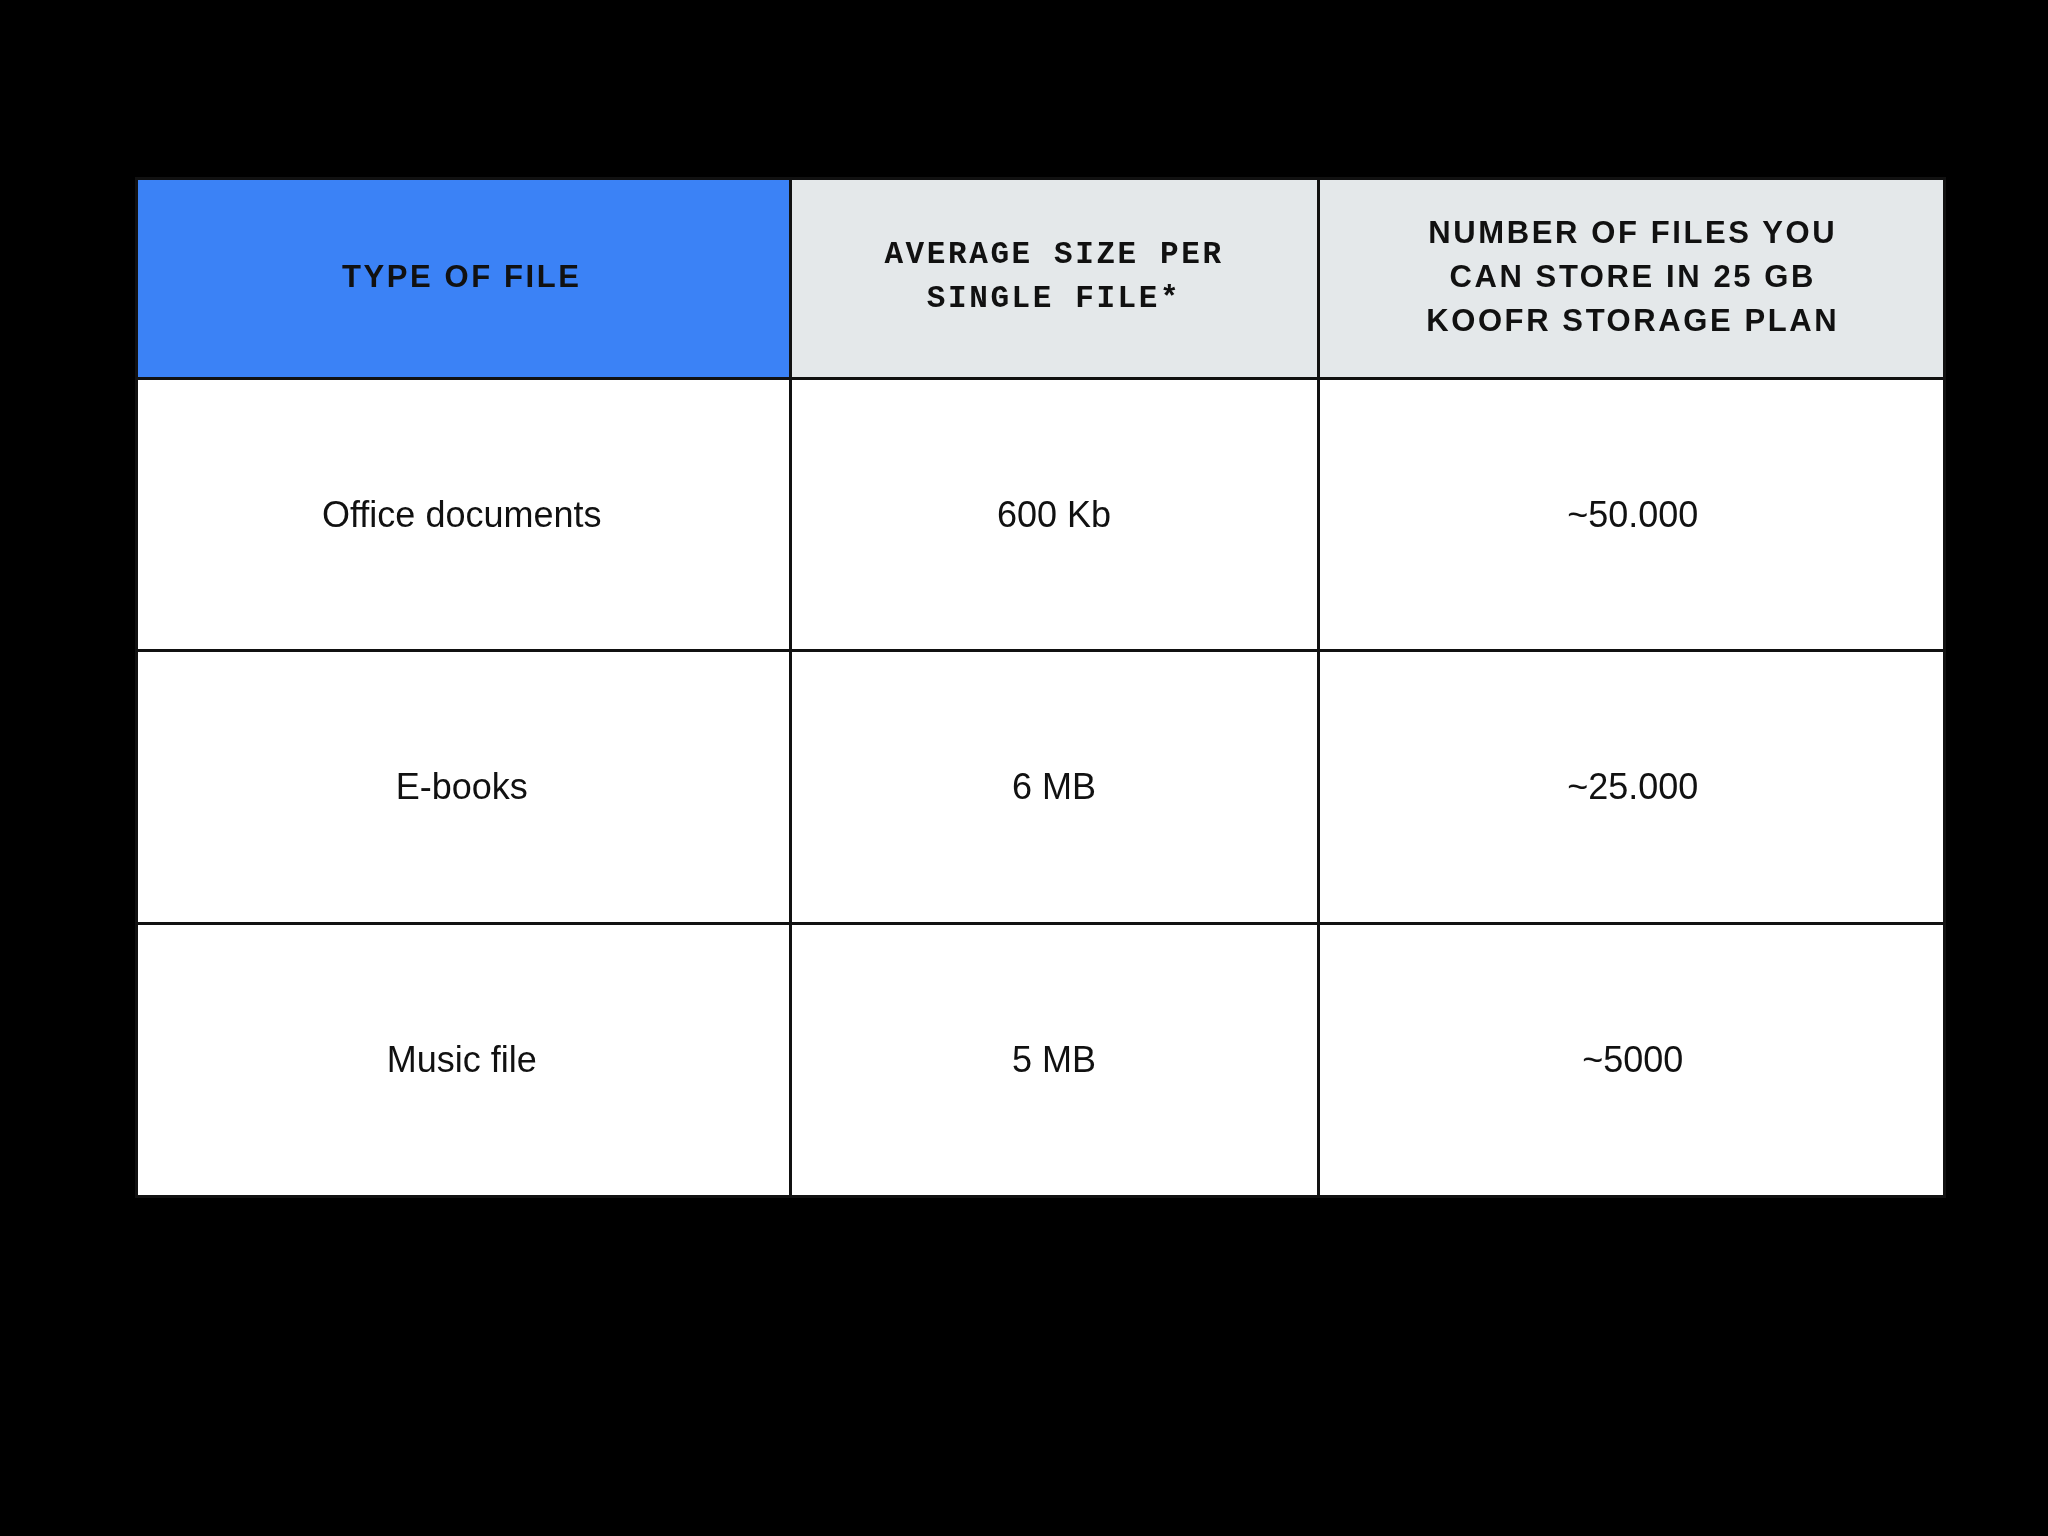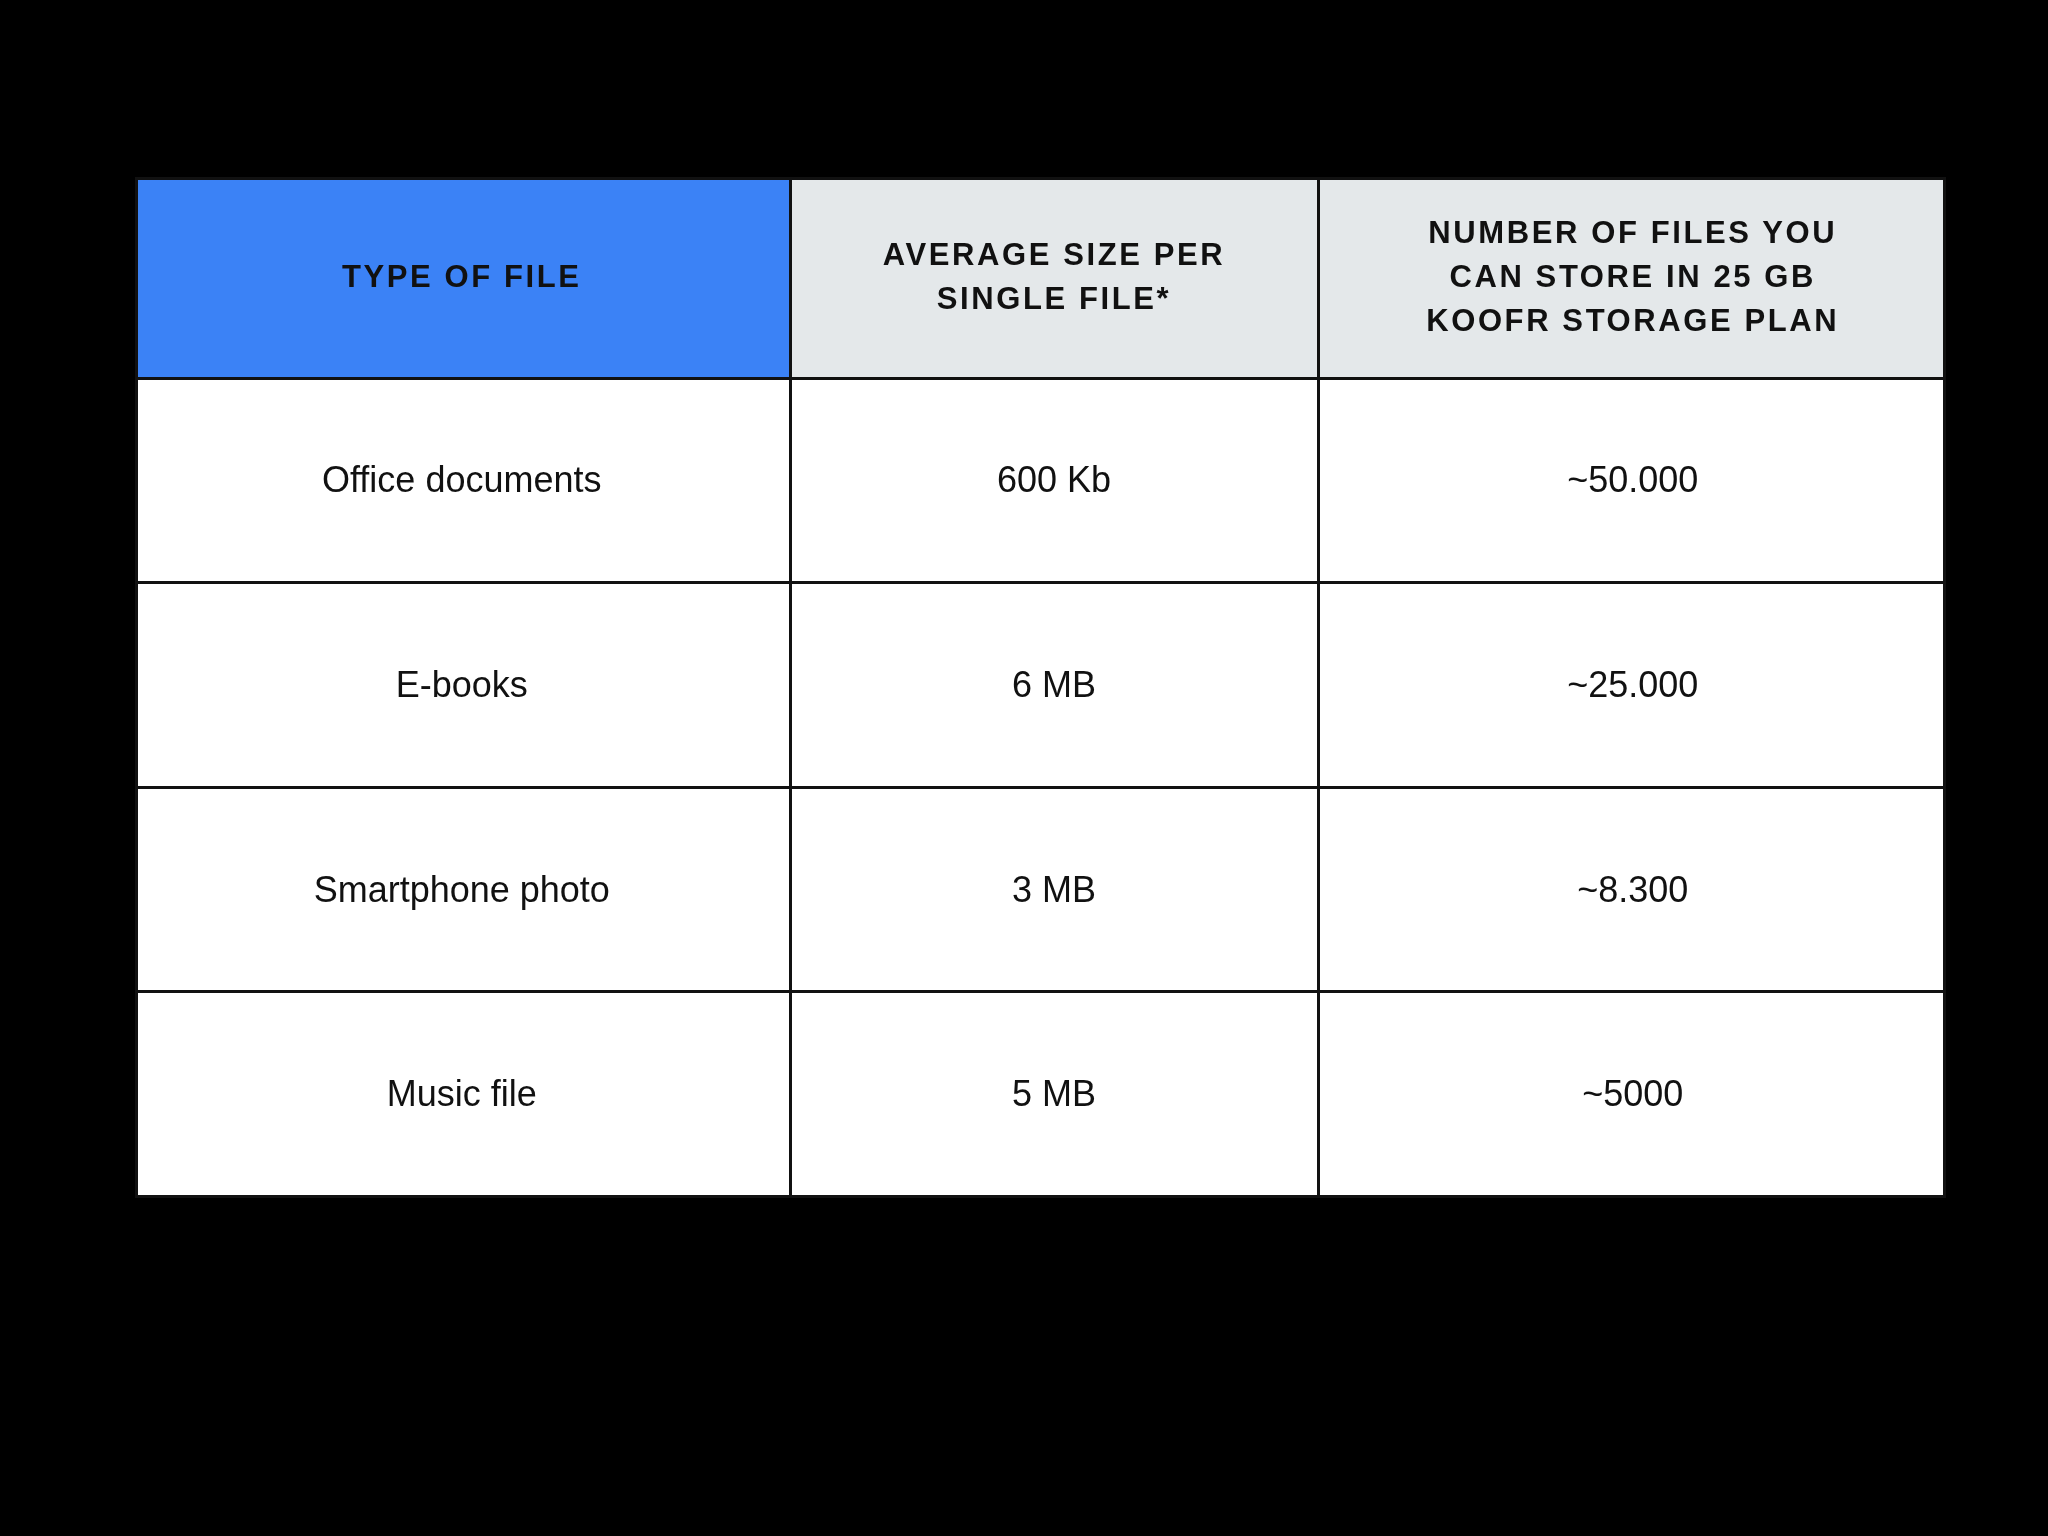--- a/index.html
+++ b/index.html
@@ -62,20 +62,21 @@
 
   th.head-green {
     background: #3b82f6;
     border-right: 3px solid #111111;
   }
   th.head-grey {
     background: #e4e8ea;
   }
   th.head-grey.mid {
     border-right: 3px solid #111111;
+    font-family: Liberation Mono, monospace;
   }
 
   .hd-line { display: block; }
 
   
   tbody tr { height: 163px; }
 
   tbody td {
     margin: 0;
     padding: 0 20px;
@@ -166,31 +167,20 @@
             <span class="cell-line">E-books</span>
           </td>
           <td class="col-size">
             <span class="cell-line">6 MB</span>
           </td>
           <td class="col-count">
             <span class="cell-line">~25.000</span>
           </td>
         </tr>
 
-        <tr>
-          <td class="col-type">
-            <span class="cell-line">Smartphone photo</span>
-          </td>
-          <td class="col-size">
-            <span class="cell-line">3 MB</span>
-          </td>
-          <td class="col-count">
-            <span class="cell-line">~8.300</span>
-          </td>
-        </tr>
 
 
         <tr>
           <td class="col-type">
             <span class="cell-line">Music file</span>
           </td>
           <td class="col-size">
             <span class="cell-line">5 MB</span>
           </td>
           <td class="col-count">

